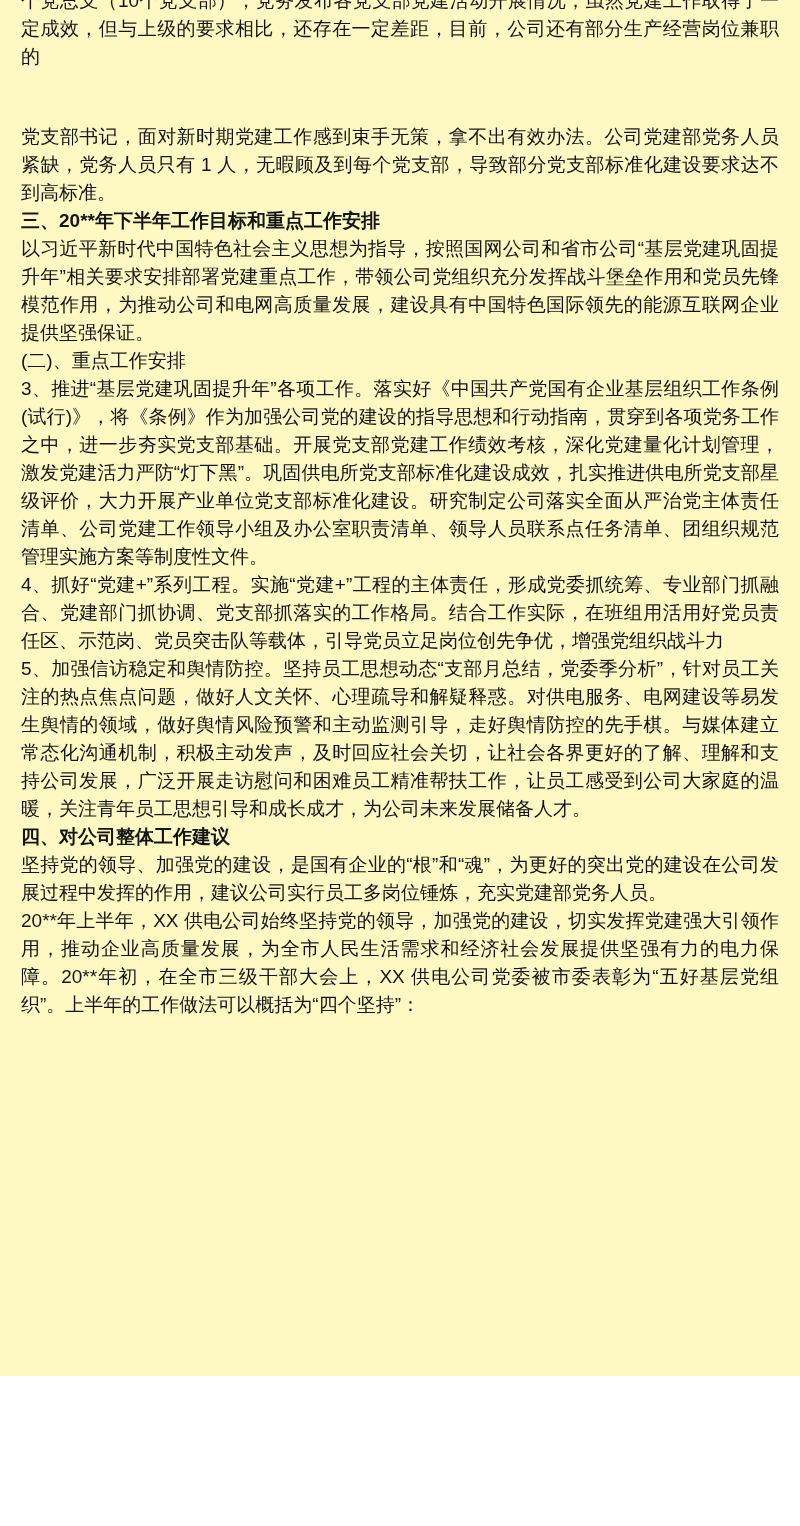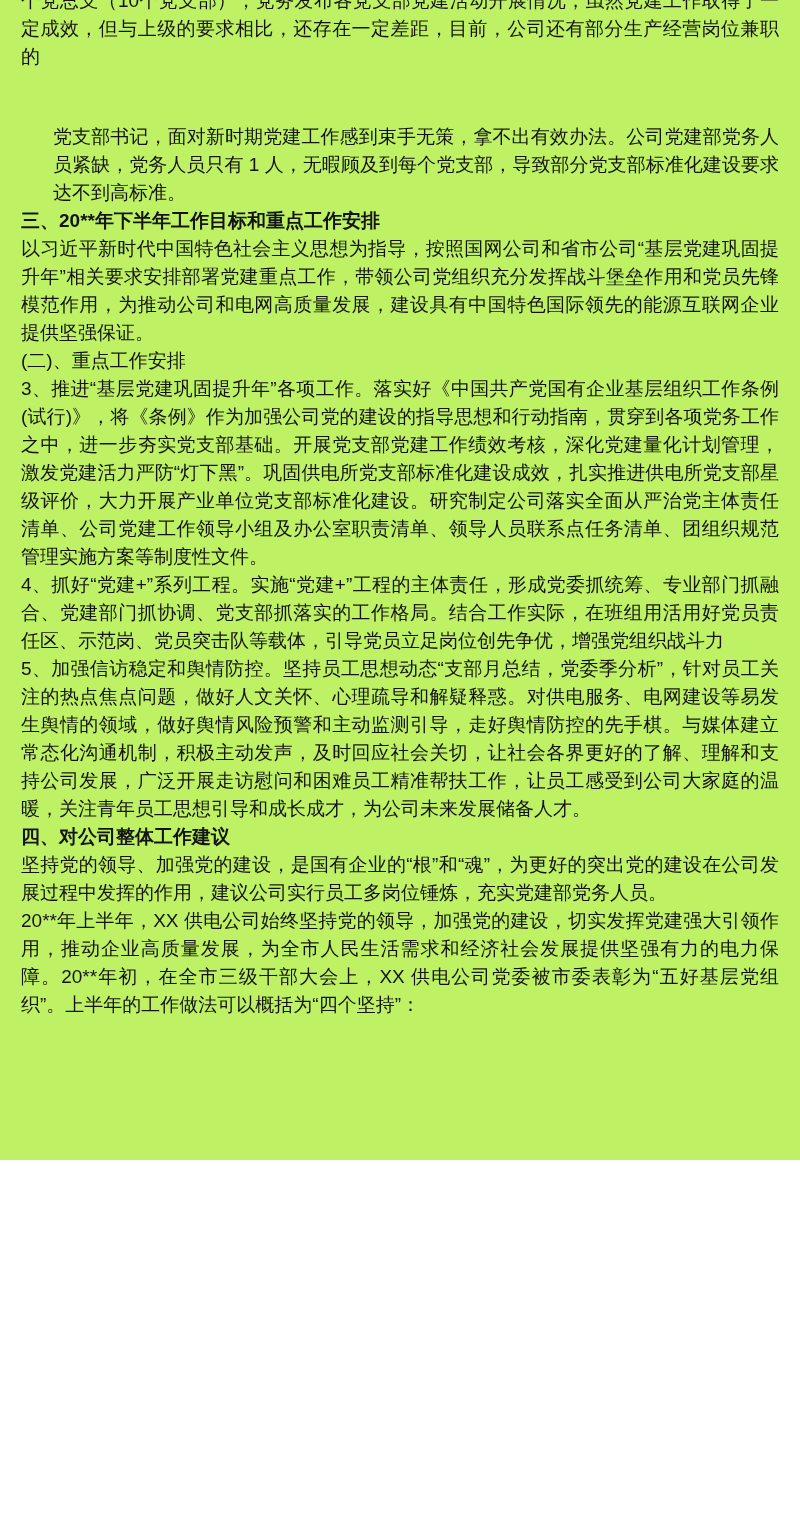--- a/index.html
+++ b/index.html
@@ -3,43 +3,42 @@
 <meta charset="utf-8">
 <style>
   html, body {
     margin: 0;
     padding: 0;
     background: #ffffff;
   }
   .page {
     position: relative;
     width: 800px;
-    height: 1160px;
-    background: #bef264;
+    height: 1376px;
+    background: #fef9c3;
     overflow: hidden;
     font-family: "Liberation Sans", sans-serif;
     color: #141414;
   }
   .content {
     padding: 0 21px;
     font-size: 19px;
     line-height: 28px;
     text-align: justify;
     text-justify: inter-ideograph;
     word-break: break-all;
   }
   .content p {
     margin: 0;
   }
   p.clip-top {
     margin-top: -13px;   
   }
   p.after-gap {
     margin-top: 52px;    
-    margin-left: 32px;
   }
   p.h-bold {
     font-weight: 700;
   }
   .footer-notice {
     position: absolute;
     left: 4px;
     top: 1424px;
     width: 100%;
     text-align: center;

